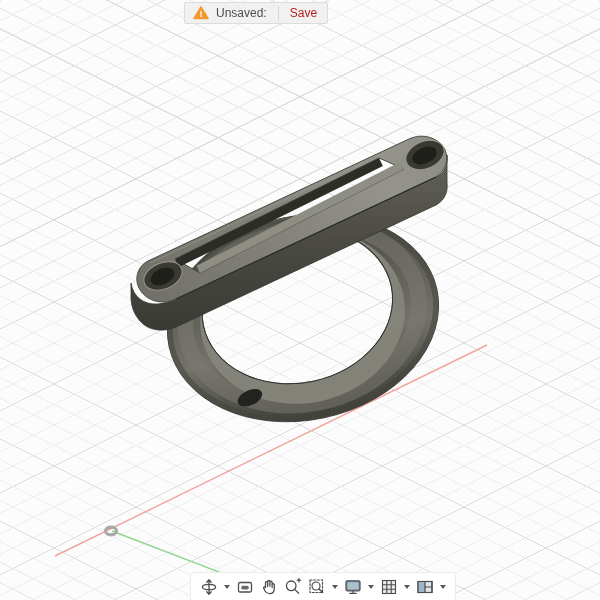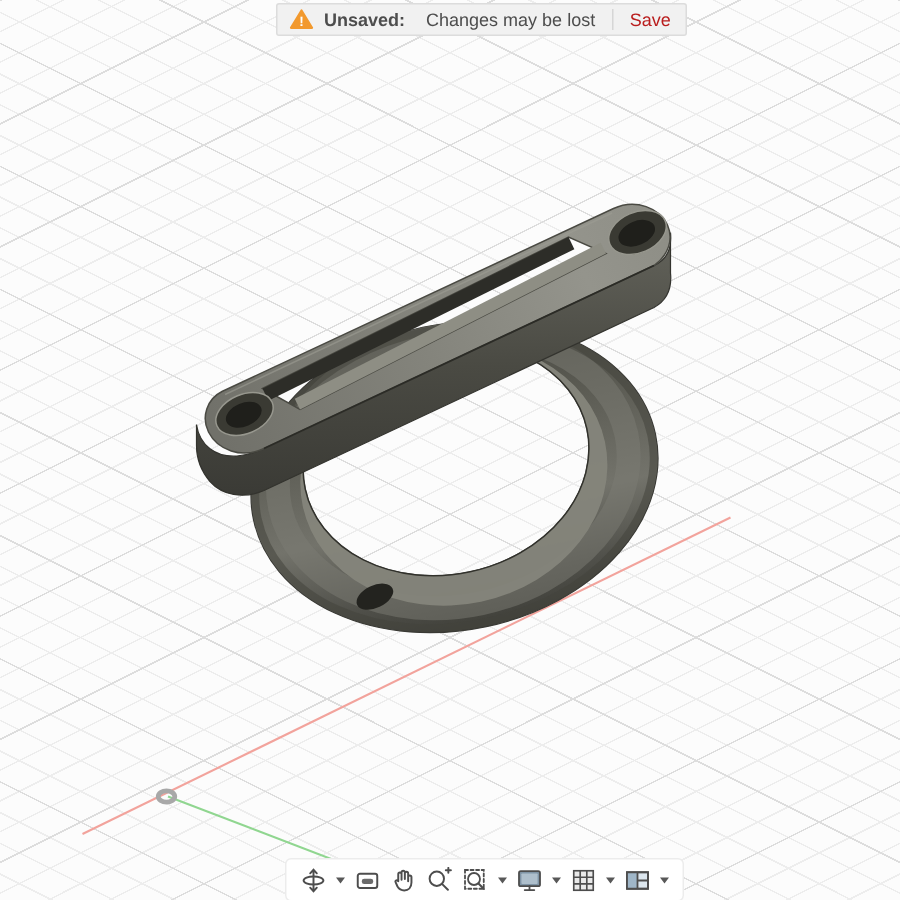--- a/index.html
+++ b/index.html
@@ -21,21 +21,21 @@
   .scene{position:absolute;inset:0;}
   
   .notif{
     position:absolute;left:184px;top:2px;height:22px;
     display:flex;align-items:center;
     background:#f1f1f1;border:1px solid #dcdcdc;border-radius:2px;
     padding:0 10px 0 8px;font-size:12px;color:#4d4d4d;white-space:nowrap;
     box-sizing:border-box;
   }
   .notif .warn-ic{display:flex;align-items:center;margin-right:7px;}
-  .notif .lbl{font-weight:bold;}
+  .notif .lbl{font-weight:normal;}
   .notif .msg{margin-left:14px;}
   .notif .divider{width:1px;height:14px;background:#d6d6d6;margin:0 11px;}
   .notif .save{color:#b91c1c;cursor:pointer;}
   
   .navbar{
     position:absolute;left:191px;top:573px;height:27px;
     display:flex;align-items:center;gap:4px;padding:0 8px;
     background:#ffffff;border-radius:3px;box-shadow:0 0 0 1px #ececec;
   }
   .tool{display:flex;align-items:center;justify-content:center;width:20px;height:20px;cursor:pointer;}
@@ -137,21 +137,20 @@
 </svg>
 
 <div class="notif">
   <span class="warn-ic">
     <svg width="16" height="14" viewBox="0 0 16 14">
       <path d="M8 1 L15 12.5 H1 Z" fill="#f2992e" stroke="#f2992e" stroke-width="1.5" stroke-linejoin="round"></path>
       <text x="8" y="11" font-size="9" font-family="Liberation Sans, sans-serif" font-weight="bold" fill="#ffffff" text-anchor="middle">!</text>
     </svg>
   </span>
   <span class="lbl">Unsaved:</span>
-  <span class="msg">Changes may be lost</span>
   <span class="divider"></span>
   <span class="save">Save</span>
 </div>
 
 <div class="navbar">
 
   <span class="tool" title="orbit">
     <svg width="18" height="18" viewBox="0 0 18 18" fill="none" stroke="#4d4d4d" stroke-width="1.3" stroke-linecap="round">
       <path d="M9 2.2 V15.8 M6.8 4.2 L9 1.8 L11.2 4.2 M6.8 13.8 L9 16.2 L11.2 13.8"></path>
       <ellipse cx="9" cy="9" rx="6.6" ry="2.7"></ellipse>

